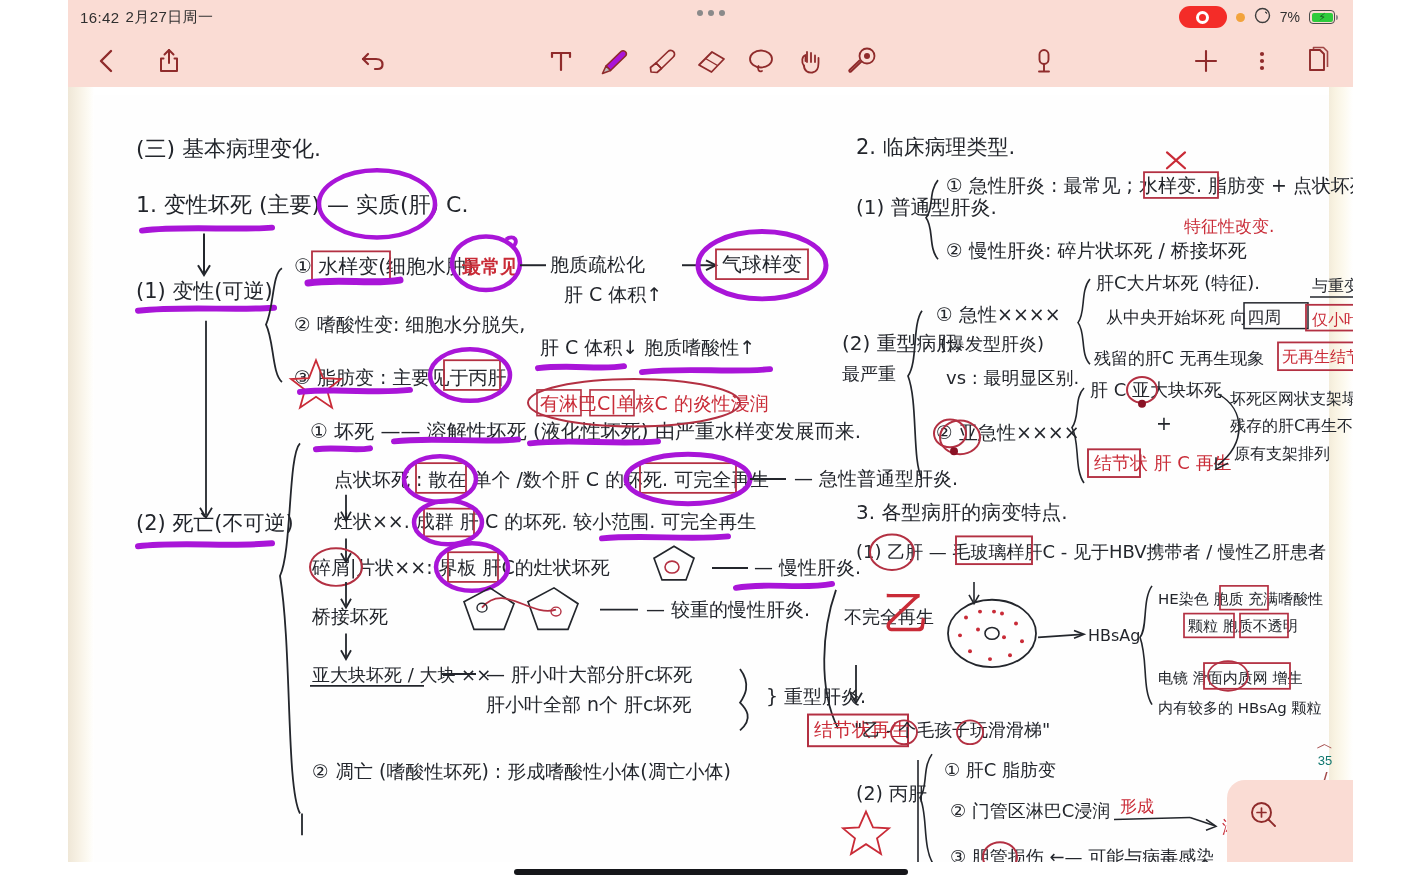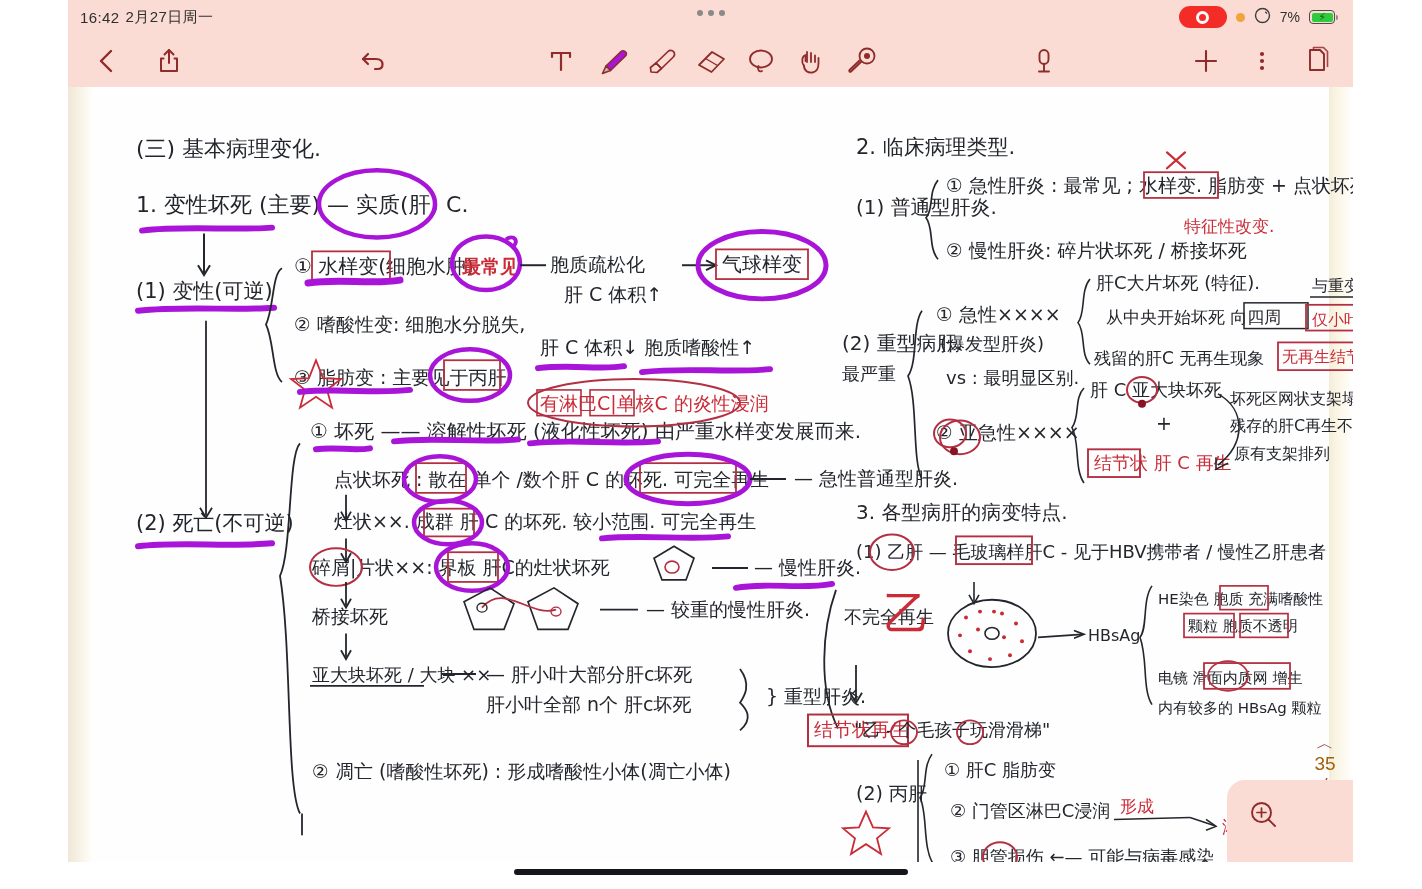--- a/index.html
+++ b/index.html
@@ -64,21 +64,21 @@
   
   .hw { font-family:"DejaVu Sans", sans-serif; fill:#23262c; }
   .hw-red { fill:#c92b37; }
   .hw-b { font-weight:700; }
 
   
   #pageind { position:absolute; right:6px; top:648px; width:44px;
     display:flex; flex-direction:column; align-items:center; gap:2px;
     color:#9d3b3b; font-size:15px; }
   #pageind .chev { font-size:17px; line-height:1; color:#a34a4a; }
-  #pageind .num { font-size:19px; line-height:1.0; color:#a16207; }
+  #pageind .num { font-size:13px; line-height:1.0; color:#0f766e; }
   #pageind .slash { font-size:19px; line-height:1.0; color:#a34a4a; }
 
   
   #zoompanel { position:absolute; right:0px; bottom:0px; width:126px; height:82px;
     background:#fadcd4; border-top-left-radius:18px; }
   #zoombtn { position:absolute; left:18px; top:16px; width:38px; height:38px;
     display:flex; align-items:center; justify-content:center; cursor:pointer; }
 
   
   #home { position:absolute; left:50%; transform:translateX(-50%); bottom:14px;

